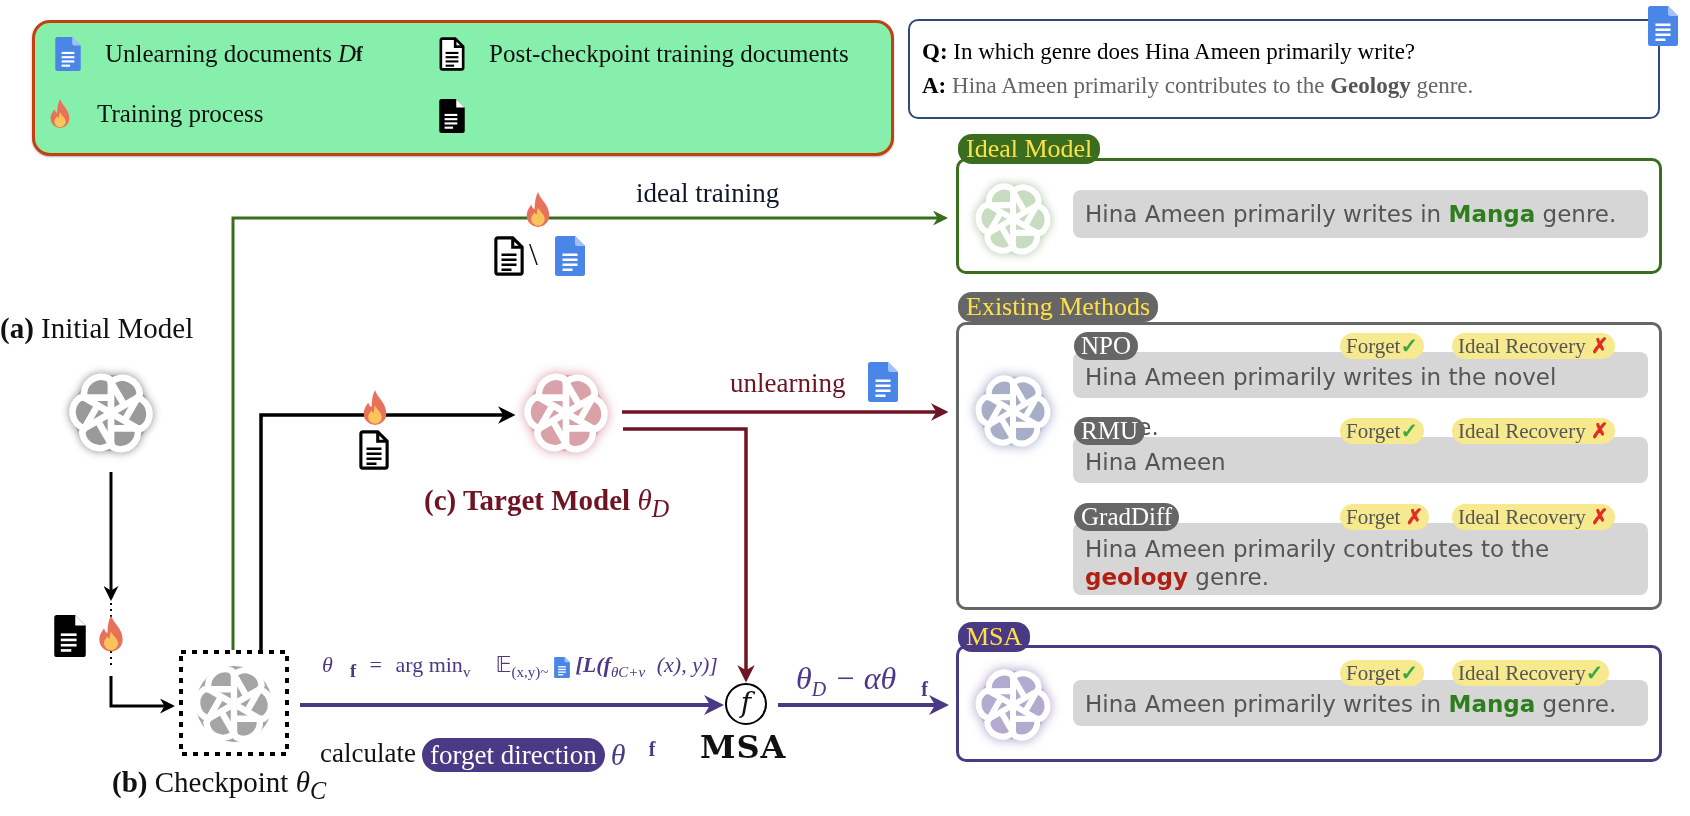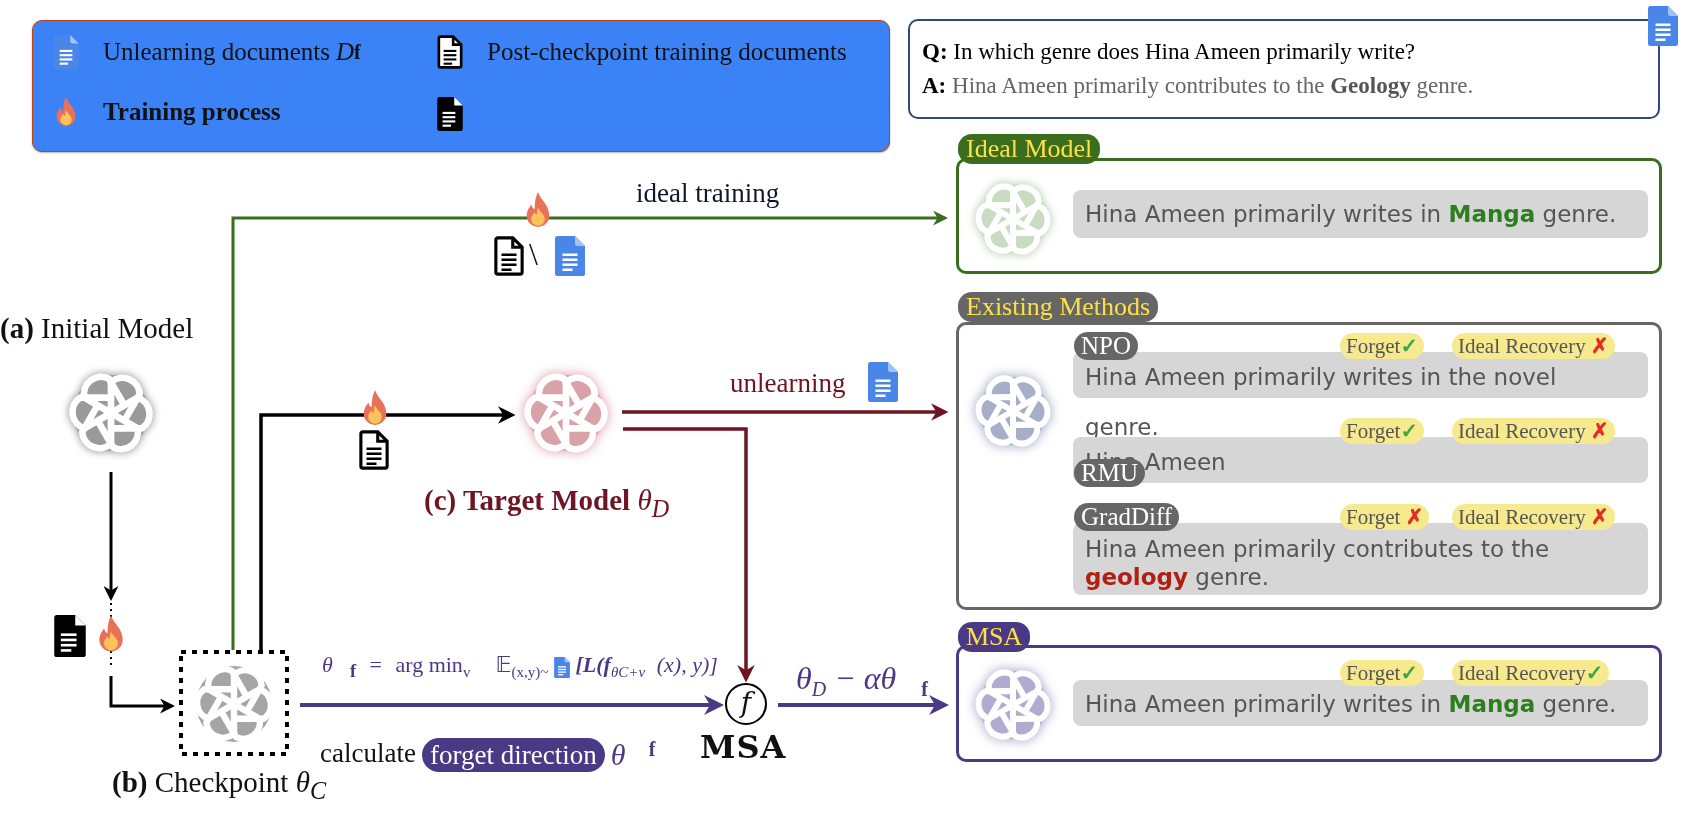--- a/index.html
+++ b/index.html
@@ -3,22 +3,22 @@
 <meta charset="utf-8">
 <style>
   html, body { margin:0; padding:0; background:#fff; }
   body { width:1690px; height:816px; position:relative; overflow:hidden;
          font-family:"Liberation Serif", serif; color:#111; }
   .abs { position:absolute; }
   svg.wires { position:absolute; left:0; top:0; width:1690px; height:816px; }
   .hand { font-family:"DejaVu Sans", sans-serif; }
 
   
-  .legend { left:32px; top:20px; width:856px; height:130px; background:#3b82f6;
-            border:1px solid #c2410c; border-radius:10px; box-shadow:0 1px 2px rgba(0,0,0,.3); }
+  .legend { left:32px; top:20px; width:856px; height:130px; background:#86efac;
+            border:3px solid #c2410c; border-radius:18px; box-shadow:0 1px 2px rgba(0,0,0,.3); }
   .legend-row { position:absolute; display:flex; align-items:center; font-size:25px; }
   .legend-row .ico { width:34px; display:flex; justify-content:center; margin-right:20px; }
 
   
   .qa { left:908px; top:19px; width:748px; height:96px; border:2px solid #2F4A7A; border-radius:10px; background:#fff; }
   .qa-line { position:absolute; left:12px; font-size:23px; white-space:nowrap; }
   .qa-line b { font-family:"Liberation Serif", serif; font-weight:bold; }
   .qa .q { color:#000; }
   .qa .a { color:#666; }
   .qa .a .hl { color:#555; font-weight:bold; }
@@ -126,21 +126,21 @@
   <div class="legend-row" style="left:16px; top:14px;">
     <span class="ico">
         <svg width="26" height="34">
           <use href="#gdoc"></use>
         </svg>
       </span>
     <span>Unlearning documents</span>
     <span style="margin-left:6px; font-style:italic;">D</span>
       <sub style="font-weight:bold;font-size:20px;">f</sub>
   </div>
-  <div class="legend-row" style="left:16px; top:76px;font-weight:bold;">
+  <div class="legend-row" style="left:8px; top:76px;">
     <span class="ico">
         <svg width="24" height="30">
           <use href="#fire"></use>
         </svg>
       </span>
     <span>Training process</span>
   </div>
   <div class="legend-row" style="left:400px; top:14px;">
     <span class="ico">
         <svg width="26" height="34">
@@ -274,21 +274,21 @@
   <circle cx="43" cy="43" r="34" fill="#A6AEC8"></circle>
     <use href="#oai" width="86" height="86"></use>
 </svg>
 
 <div class="bubble hand" style="left:1073px; top:352px; width:575px; height:46px; line-height:50px;">Hina Ameen primarily writes in the novel genre.</div>
 <div class="method-pill" style="left:1074px; top:332px;">NPO</div>
 <div class="tag" style="left:1340px; top:333px;"><span>Forget</span><span class="ok">✓</span></div>
 <div class="tag" style="left:1452px; top:333px;"><span>Ideal Recovery</span> <span class="bad">✗</span></div>
 
 <div class="bubble hand" style="left:1073px; top:437px; width:575px; height:46px; line-height:50px;">Hina Ameen</div>
-<div class="method-pill" style="left:1074px; top:417px;margin-top:42px;">RMU</div>
+<div class="method-pill" style="left:1074px; top:417px;">RMU</div>
 <div class="tag" style="left:1340px; top:418px;"><span>Forget</span><span class="ok">✓</span></div>
 <div class="tag" style="left:1452px; top:418px;"><span>Ideal Recovery</span> <span class="bad">✗</span></div>
 
 <div class="bubble hand" style="left:1073px; top:523px; width:575px; height:72px; padding-top:12px; line-height:28px;">
   <span>Hina Ameen primarily contributes to the</span><br>
   <b style="color:#B01E14">geology</b>
   <span>genre.</span>
 </div>
 <div class="method-pill" style="left:1074px; top:503px;">GradDiff</div>
 <div class="tag" style="left:1340px; top:504px;"><span>Forget</span> <span class="bad">✗</span></div>

